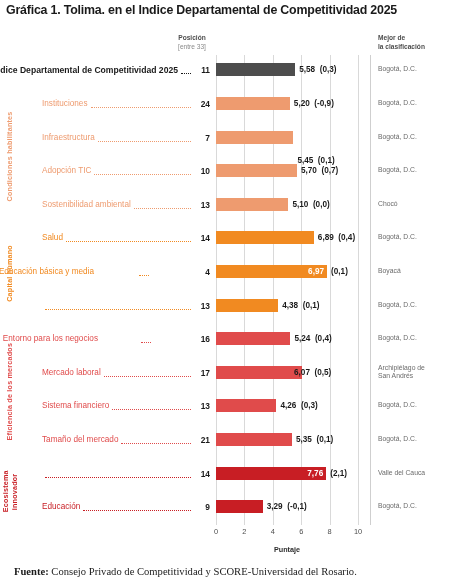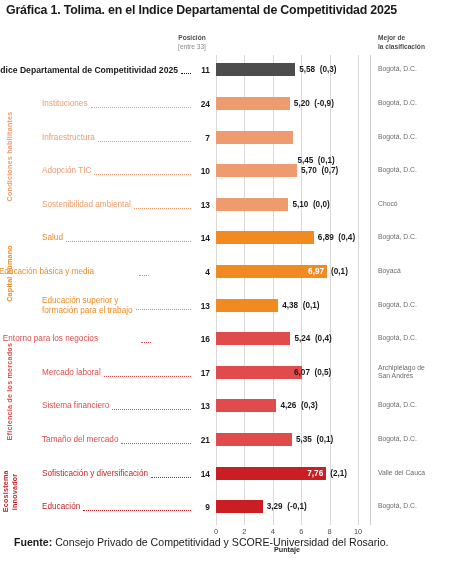--- a/index.html
+++ b/index.html
@@ -9,22 +9,22 @@
     overflow:hidden;position:relative;
   }
 
   .title{
     position:absolute;left:6px;top:3px;width:440px;
     font-size:12.4px;font-weight:bold;color:#1a1a1a;
     letter-spacing:-0.2px;white-space:nowrap;
   }
 
   .footer{
-    position:absolute;left:14px;top:536px;width:436px;
-    font-size:10.6px;color:#1a1a1a;white-space:nowrap;
+    position:absolute;left:14px;top:566px;width:436px;
+    font-size:10.6px;color:#1a1a1a;white-space:nowrap;font-family:Liberation Serif, serif;
   }
   .footer b{font-weight:bold;}
 
   
   .hdr-pos{
     position:absolute;left:162px;top:33px;width:60px;
     text-align:center;font-size:6.6px;font-weight:bold;
     color:#4d4d4d;line-height:9px;
   }
   .hdr-pos .sub{font-weight:normal;color:#8a8a8a;}
@@ -166,21 +166,20 @@
     <div class="rowlabel" style="top: 256.9px; left: 42px; width: 168px; color: rgb(241, 138, 33); gap: 42px;">
       <span class="lbl-text" style="color: rgb(241, 138, 33);">Educación básica y media</span>
       <span class="dots"></span>
       <span class="posnum">4</span>
     </div>
     <div class="bar" style="top: 264.9px; width: 111.044px; background: rgb(241, 138, 33);"></div>
     <div class="valtxt inside" style="top: 264.9px; left: 216px; width: 108.044px;">6,97</div>
     <div class="valtxt" style="top: 264.9px; left: 331.044px;">(0,1)</div>
     <div class="best" style="top: 266.9px;">Boyacá</div>
     <div class="rowlabel" style="top: 290.5px; left: 42px; width: 168px; color: rgb(241, 138, 33);">
-      <span class="lbl-text" style="color: rgb(241, 138, 33);">Educación superior y<br>formación para el trabajo</span>
       <span class="dots"></span>
       <span class="posnum">13</span>
     </div>
     <div class="bar" style="top: 298.5px; width: 62.196px; background: rgb(241, 138, 33);"></div>
     <div class="valtxt" style="top: 298.5px; left: 282.196px;">4,38&nbsp;&nbsp;(0,1)</div>
     <div class="best" style="top: 300.5px;">Bogotá, D.C.</div>
     <div class="rowlabel" style="top: 324.1px; left: 42px; width: 168px; color: rgb(224, 75, 75); gap: 40px;">
       <span class="lbl-text" style="color: rgb(224, 75, 75);">Entorno para los negocios</span>
       <span class="dots"></span>
       <span class="posnum">16</span>
@@ -206,21 +205,20 @@
     <div class="best" style="top: 401.3px;">Bogotá, D.C.</div>
     <div class="rowlabel" style="top: 424.9px; left: 42px; width: 168px; color: rgb(224, 75, 75);">
       <span class="lbl-text" style="color: rgb(224, 75, 75);">Tamaño del mercado</span>
       <span class="dots"></span>
       <span class="posnum">21</span>
     </div>
     <div class="bar" style="top: 432.9px; width: 75.97px; background: rgb(224, 75, 75);"></div>
     <div class="valtxt" style="top: 432.9px; left: 295.97px;">5,35&nbsp;&nbsp;(0,1)</div>
     <div class="best" style="top: 434.9px;">Bogotá, D.C.</div>
     <div class="rowlabel" style="top: 458.5px; left: 42px; width: 168px; color: rgb(200, 30, 36);">
-      <span class="lbl-text" style="color: rgb(200, 30, 36);">Sofisticación y diversificación</span>
       <span class="dots"></span>
       <span class="posnum">14</span>
     </div>
     <div class="bar" style="top: 466.5px; width: 110.192px; background: rgb(200, 30, 36);"></div>
     <div class="valtxt inside" style="top: 466.5px; left: 216px; width: 107.192px;">7,76</div>
     <div class="valtxt" style="top: 466.5px; left: 330.192px;">(2,1)</div>
     <div class="best" style="top: 468.5px;">Valle del Cauca</div>
     <div class="rowlabel" style="top: 492.1px; left: 42px; width: 168px; color: rgb(200, 30, 36);">
       <span class="lbl-text" style="color: rgb(200, 30, 36);">Educación</span>
       <span class="dots"></span>

